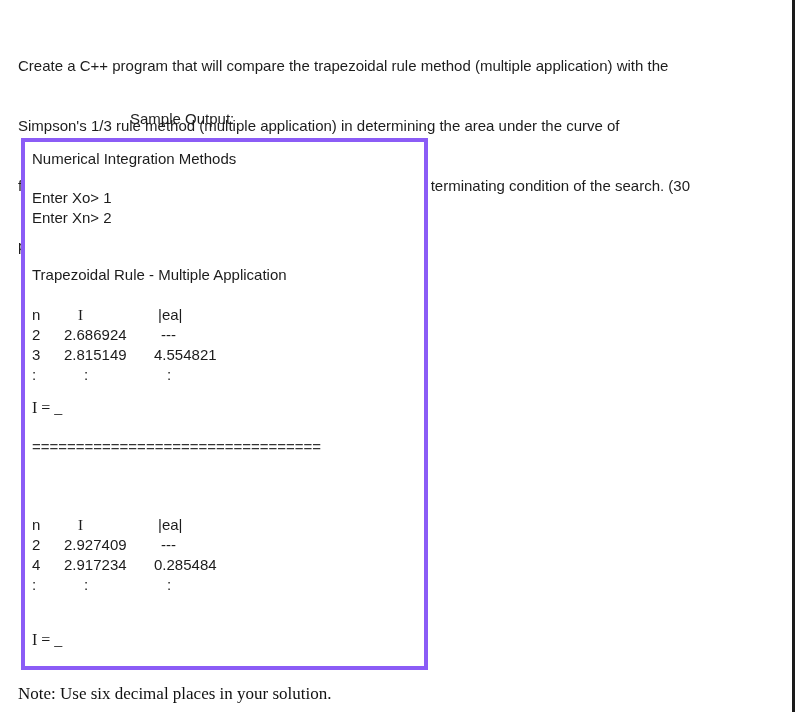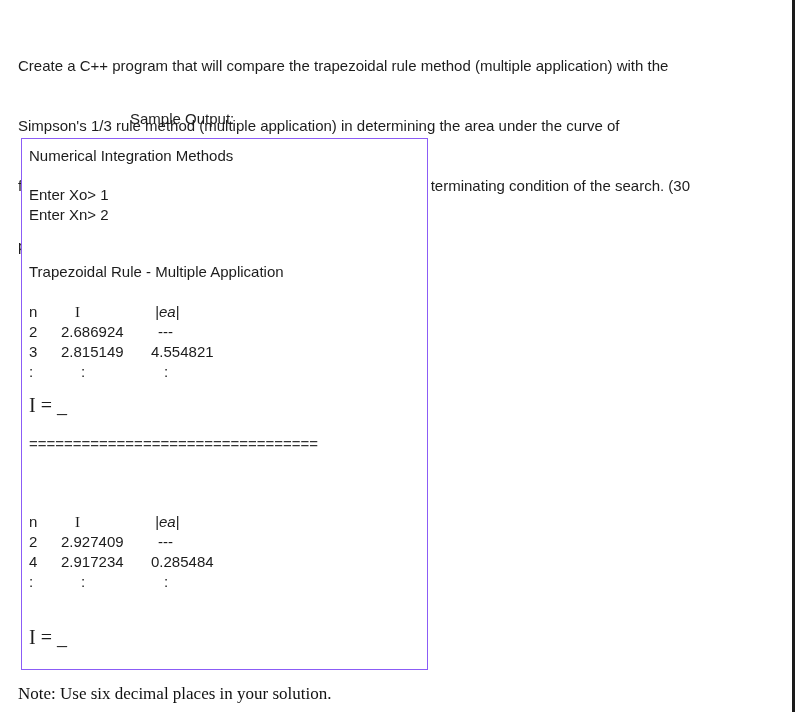--- a/index.html
+++ b/index.html
@@ -29,21 +29,21 @@
     top: 110px;
     font-size: 15px;
     color: #1d1d1d;
   }
   .output-box {
     position: absolute;
     left: 21px;
     top: 138px;
     width: 407px;
     height: 532px;
-    border: 1px solid #8b5cf6;
+    border: 4px solid #8b5cf6;
     background: #ffffff;
   }
   .cline {
     position: absolute;
     left: 7px;
     font-size: 15px;
     line-height: 20px;
     height: 20px;
     color: #1c1c1c;
     white-space: pre;
@@ -51,21 +51,21 @@
   .trow { position: absolute; left: 0; width: 100%; height: 20px; }
   .tcell {
     position: absolute;
     font-size: 15px;
     line-height: 20px;
     color: #1c1c1c;
     white-space: pre;
   }
   .serif-line {
     font-family: "Liberation Serif", serif;
-    font-size: 20px;
+    font-size: 16px;
   }
   .sep {
     color: #333333;
     letter-spacing: 0px;
   }
   .note {
     position: absolute;
     left: 18px;
     top: 684px;
     font-family: "Liberation Serif", serif;
@@ -76,21 +76,21 @@
     position: absolute;
     left: 792px;
     top: 0;
     width: 3px;
     height: 712px;
     background: #1a1a1a;
   }
   
   .c1 { left: 7px; }
   .c2h { left: 53px; }
-  .c3h { left: 133px; font-style: italic; }
+  .c3h { left: 133px; }
   .c2v { left: 39px; }
   .c3dash { left: 136px; }
   .c3v { left: 129px; text-align: center; }
   .c2dot { left: 59px; }
   .c3dot { left: 142px; }
 </style>
 </head>
 <body>
 
 <div class="page">

